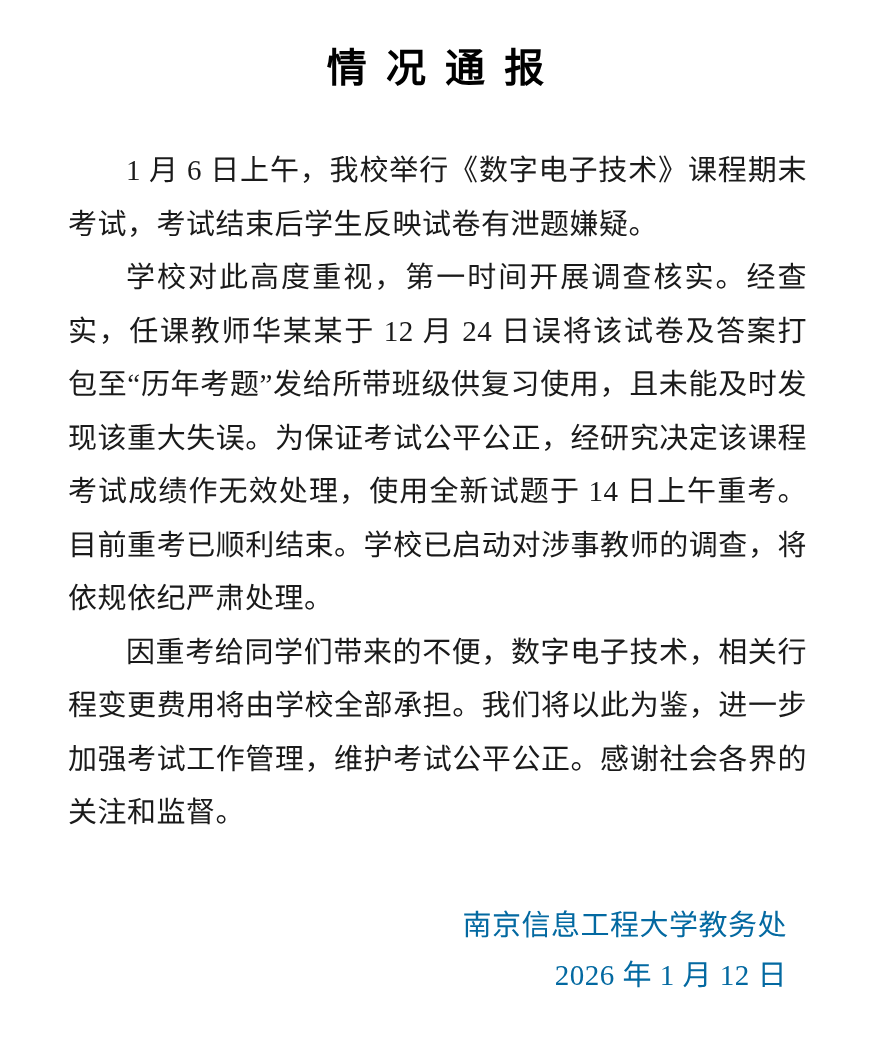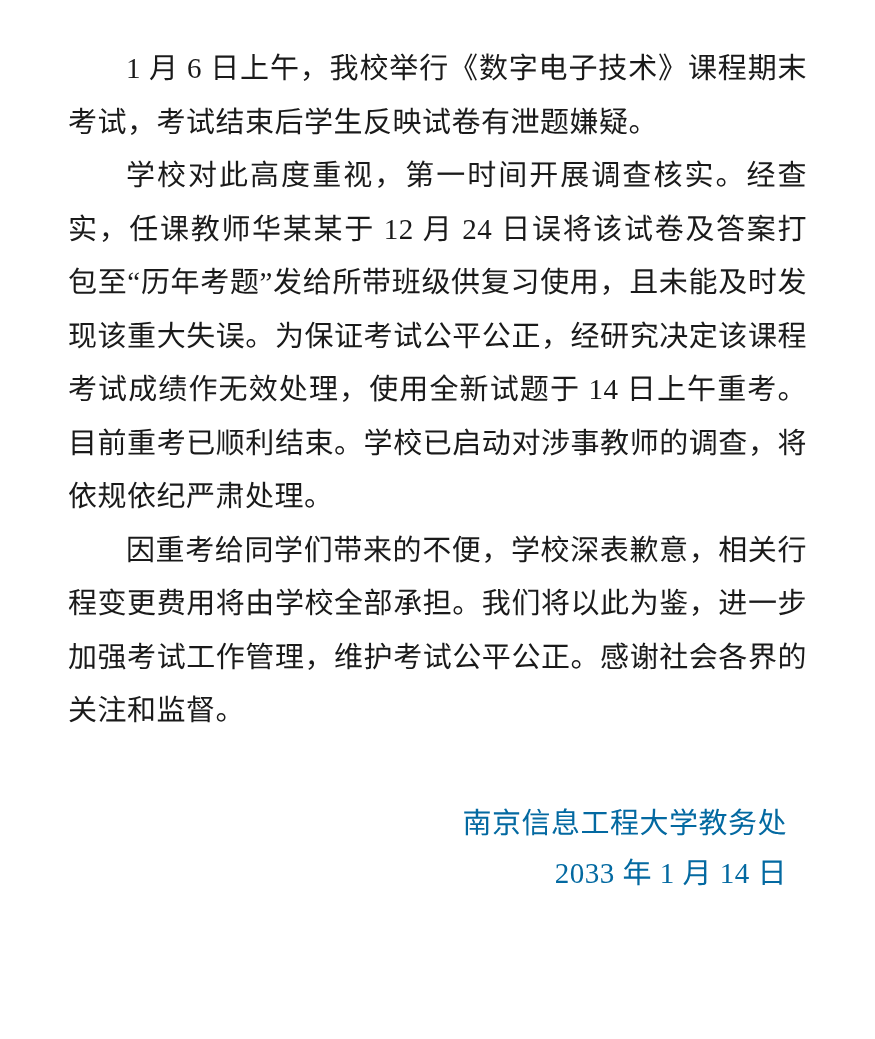--- a/index.html
+++ b/index.html
@@ -53,25 +53,26 @@
   }
   .signature-block div {
     white-space: nowrap;
   }
 </style>
 </head>
 <body>
 
 <div class="page">
 
+  <h1 class="notice-title">情 况 通 报</h1>
 
   <div class="body-text">
     <p>1 月 6 日上午，我校举行《数字电子技术》课程期末考试，考试结束后学生反映试卷有泄题嫌疑。</p>
     <p>学校对此高度重视，第一时间开展调查核实。经查实，任课教师华某某于 12 月 24 日误将该试卷及答案打包至“历年考题”发给所带班级供复习使用，且未能及时发现该重大失误。为保证考试公平公正，经研究决定该课程考试成绩作无效处理，使用全新试题于 14 日上午重考。目前重考已顺利结束。学校已启动对涉事教师的调查，将依规依纪严肃处理。</p>
-    <p>因重考给同学们带来的不便，学校深表歉意，相关行程变更费用将由学校全部承担。我们将以此为鉴，进一步加强考试工作管理，维护考试公平公正。感谢社会各界的关注和监督。</p>
+    <p>因重考给同学们带来的不便，数字电子技术，相关行程变更费用将由学校全部承担。我们将以此为鉴，进一步加强考试工作管理，维护考试公平公正。感谢社会各界的关注和监督。</p>
   </div>
 
   <div class="signature-block">
     <div>南京信息工程大学教务处</div>
-    <div>2033 年 1 月 14 日</div>
+    <div>2026 年 1 月 12 日</div>
   </div>
 
 </div>
 
 </body></html>

